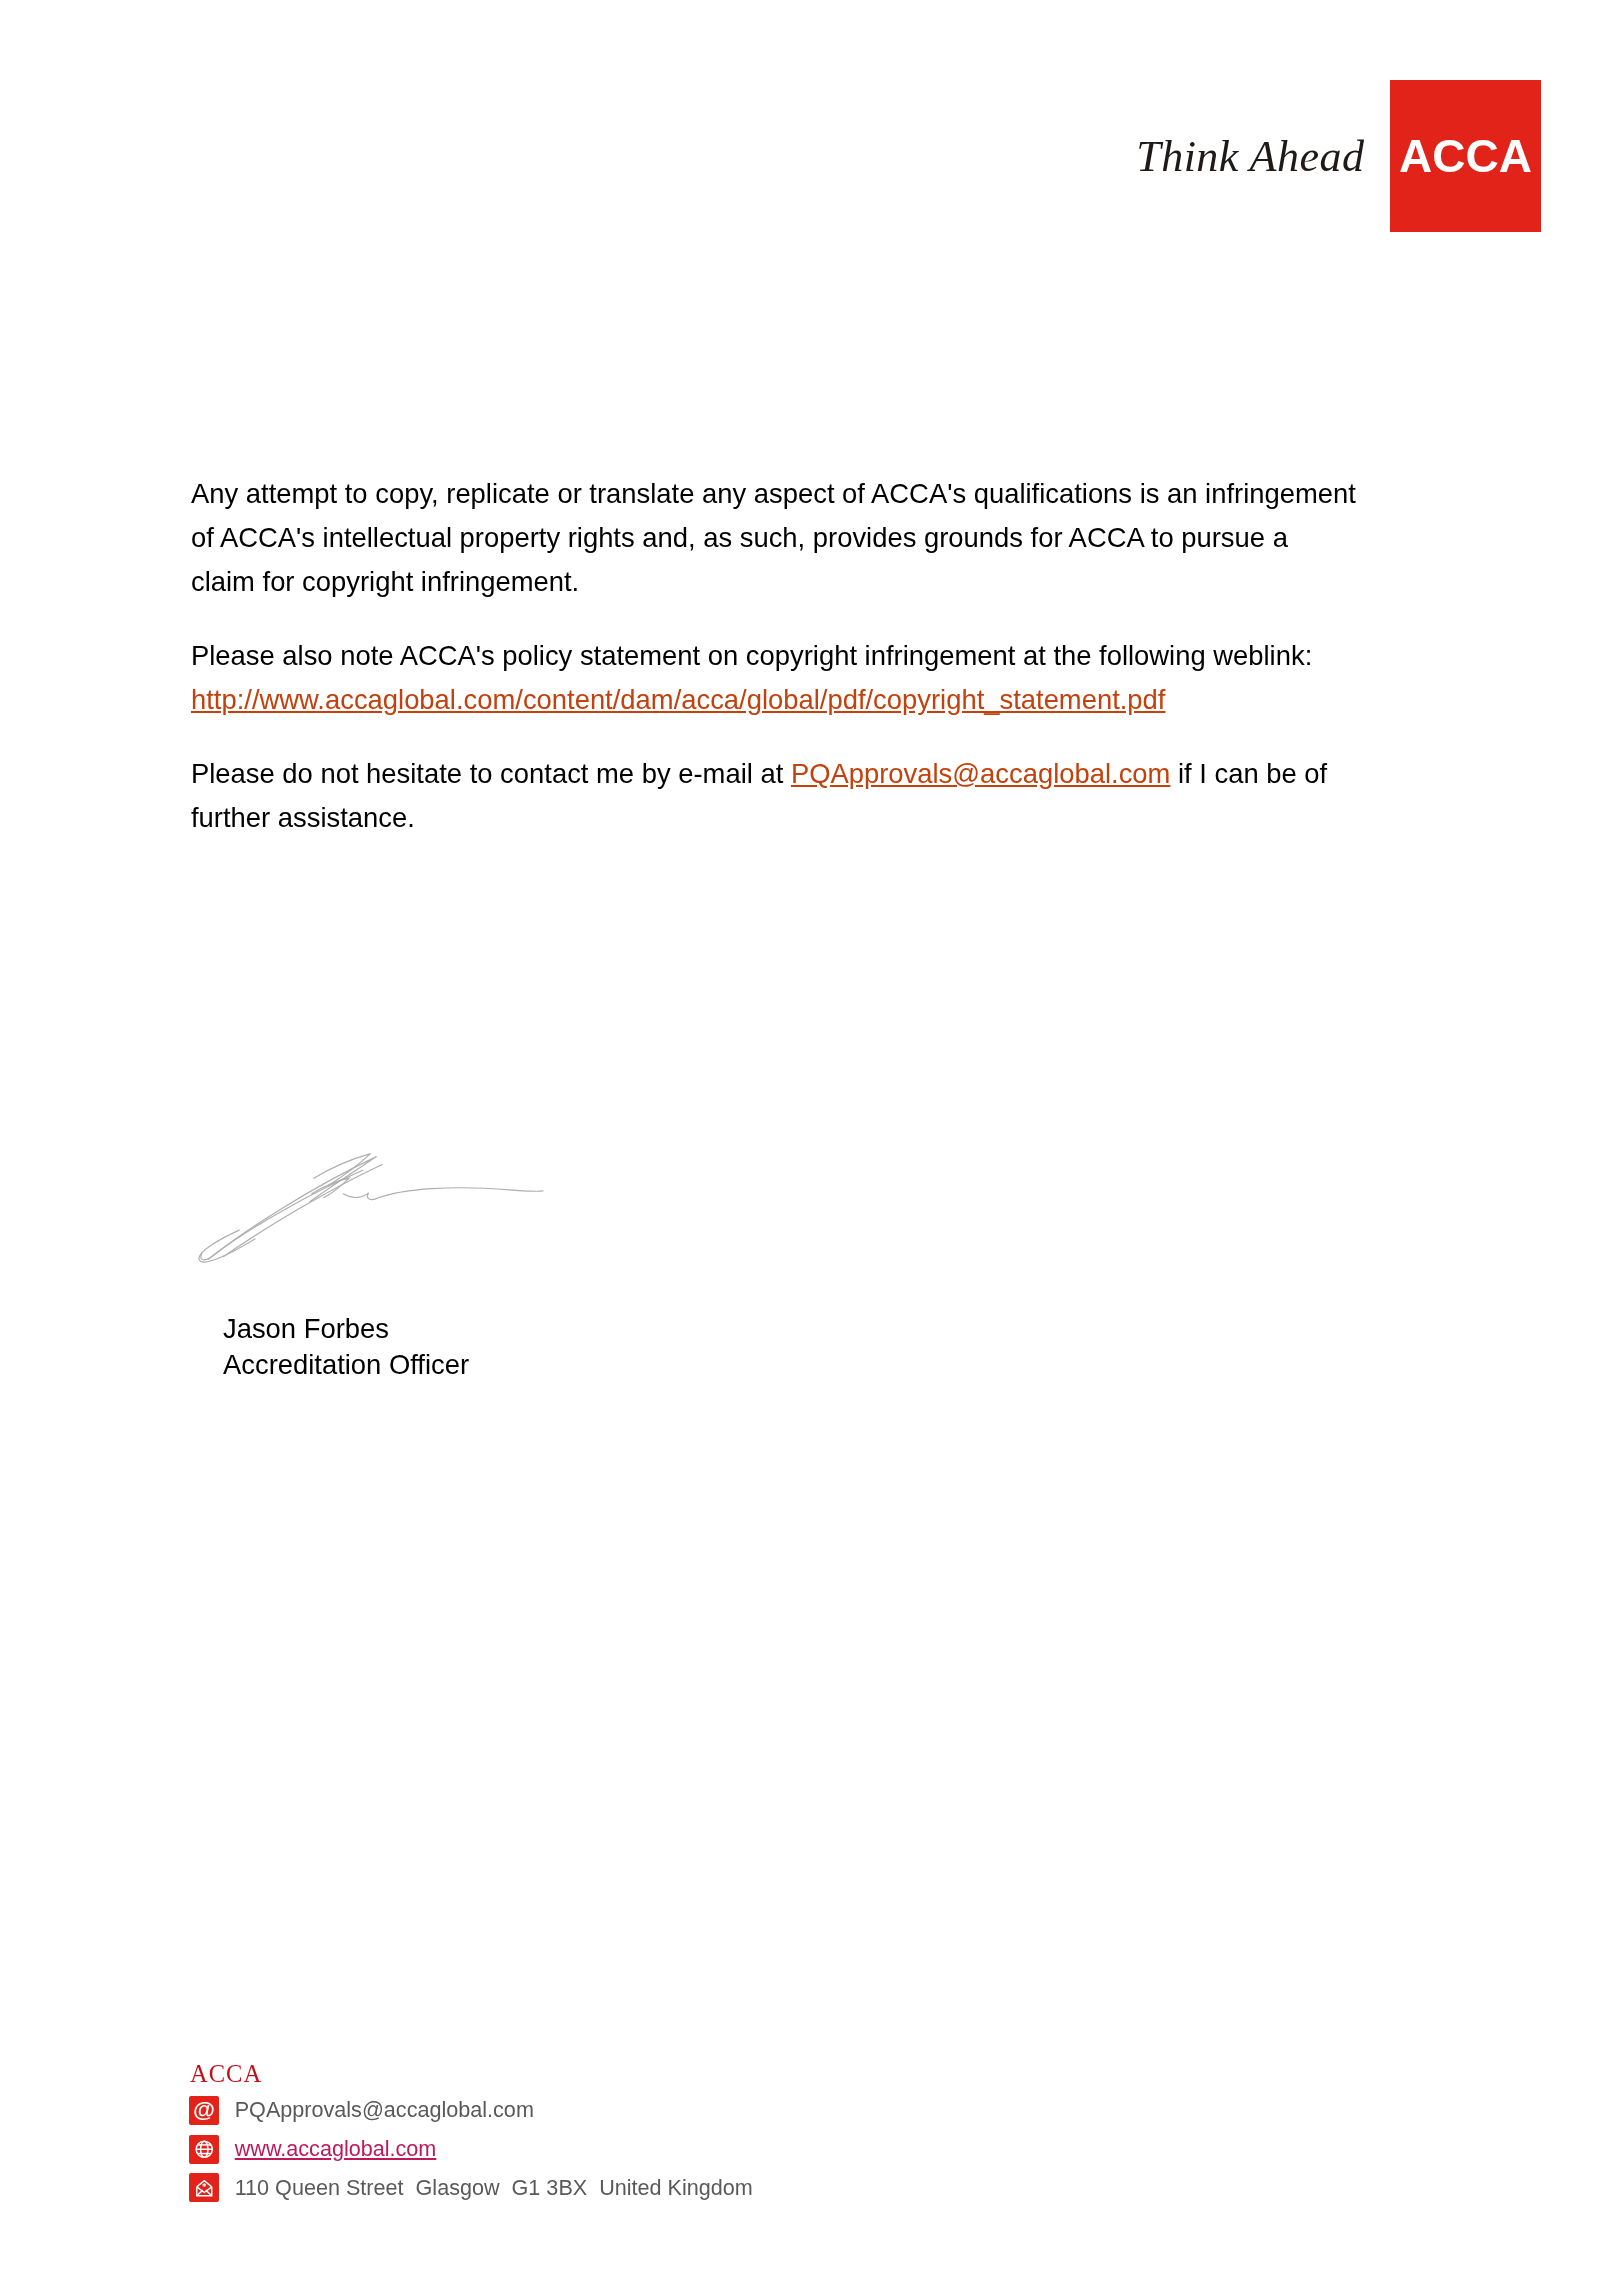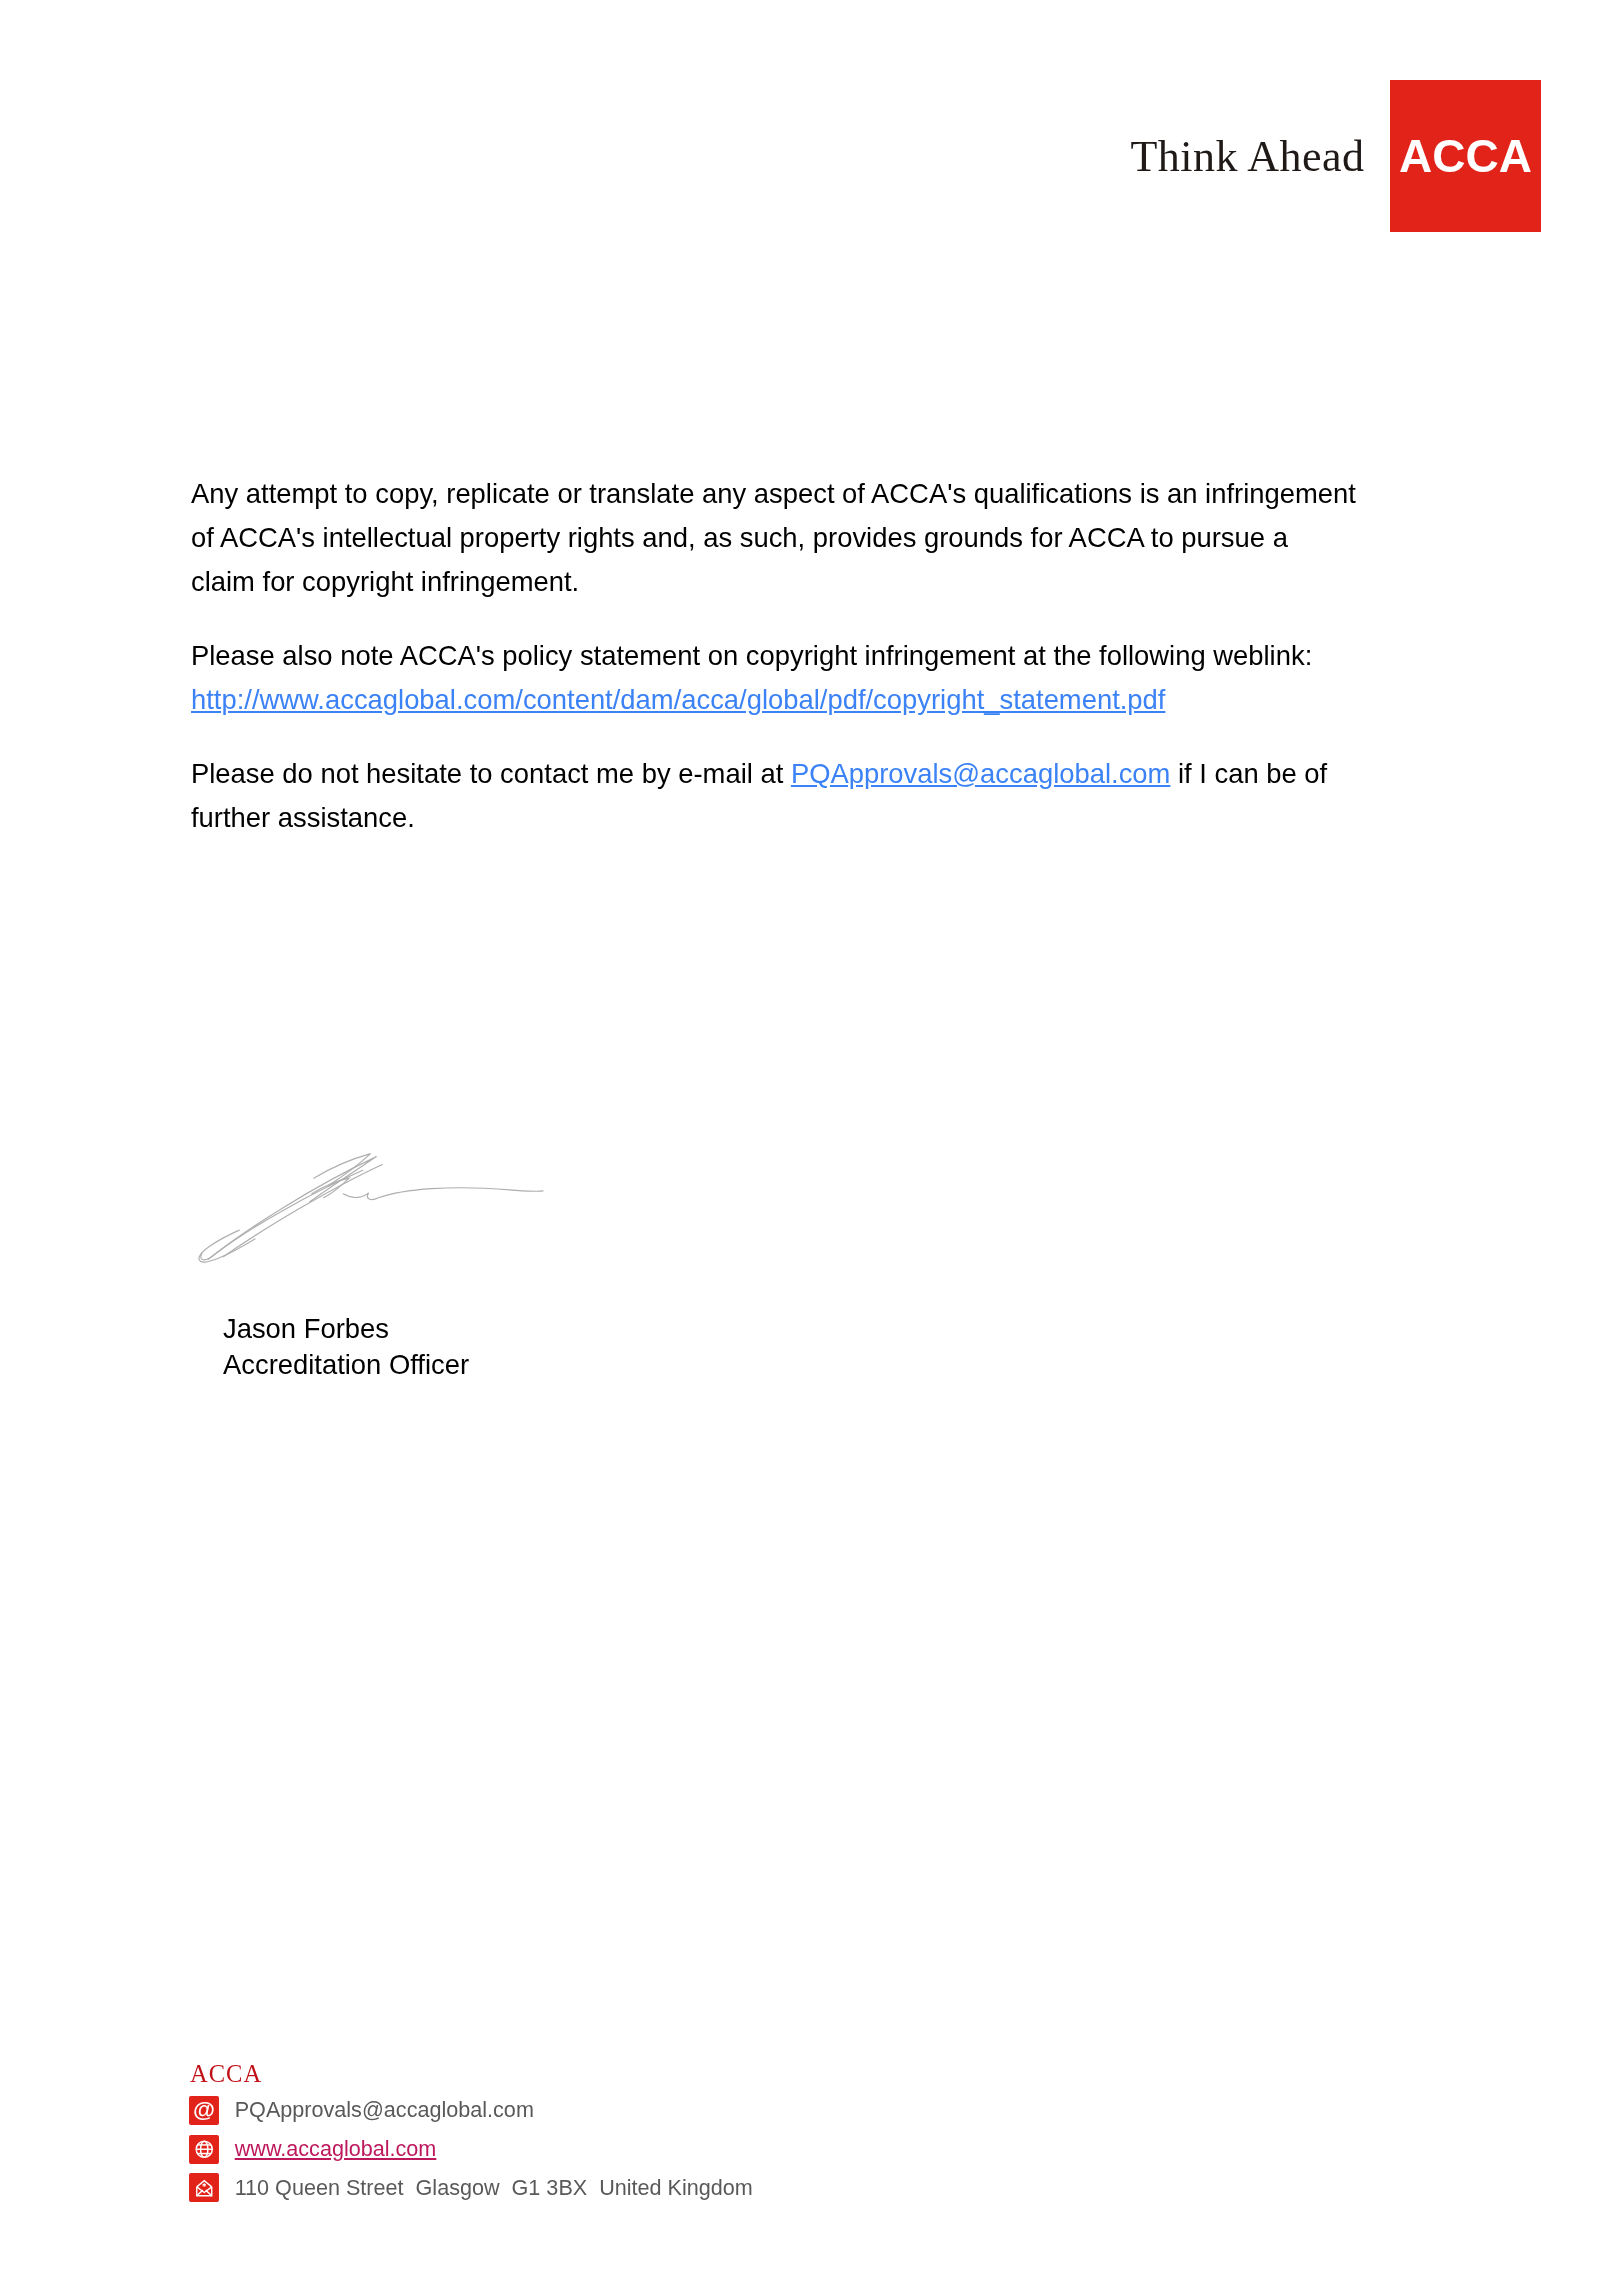--- a/index.html
+++ b/index.html
@@ -21,20 +21,21 @@
     display: flex;
     align-items: center;
     gap: 25.5px;
   }
   .tagline {
     font-family: "Liberation Serif", serif;
     font-size: 44px;
     color: #1f1a17;
     letter-spacing: 0.5px;
     white-space: nowrap;
+    font-style: italic;
   }
   .logo {
     width: 151px;
     height: 152px;
     background: #e2231a;
     display: flex;
     align-items: center;
     justify-content: center;
   }
   .logo-text {
@@ -52,21 +53,21 @@
     top: 472px;
     width: 1318px;
     font-size: 27.4px;
     line-height: 44px;
   }
   .letter p {
     margin: 0 0 30px 0;
     white-space: pre-wrap;
   }
   .body-link {
-    color: #3b82f6;
+    color: #c2410c;
     text-decoration: underline;
     cursor: pointer;
   }
 
   
   .signature-svg {
     position: absolute;
     left: 194px;
     top: 1137px;
   }

